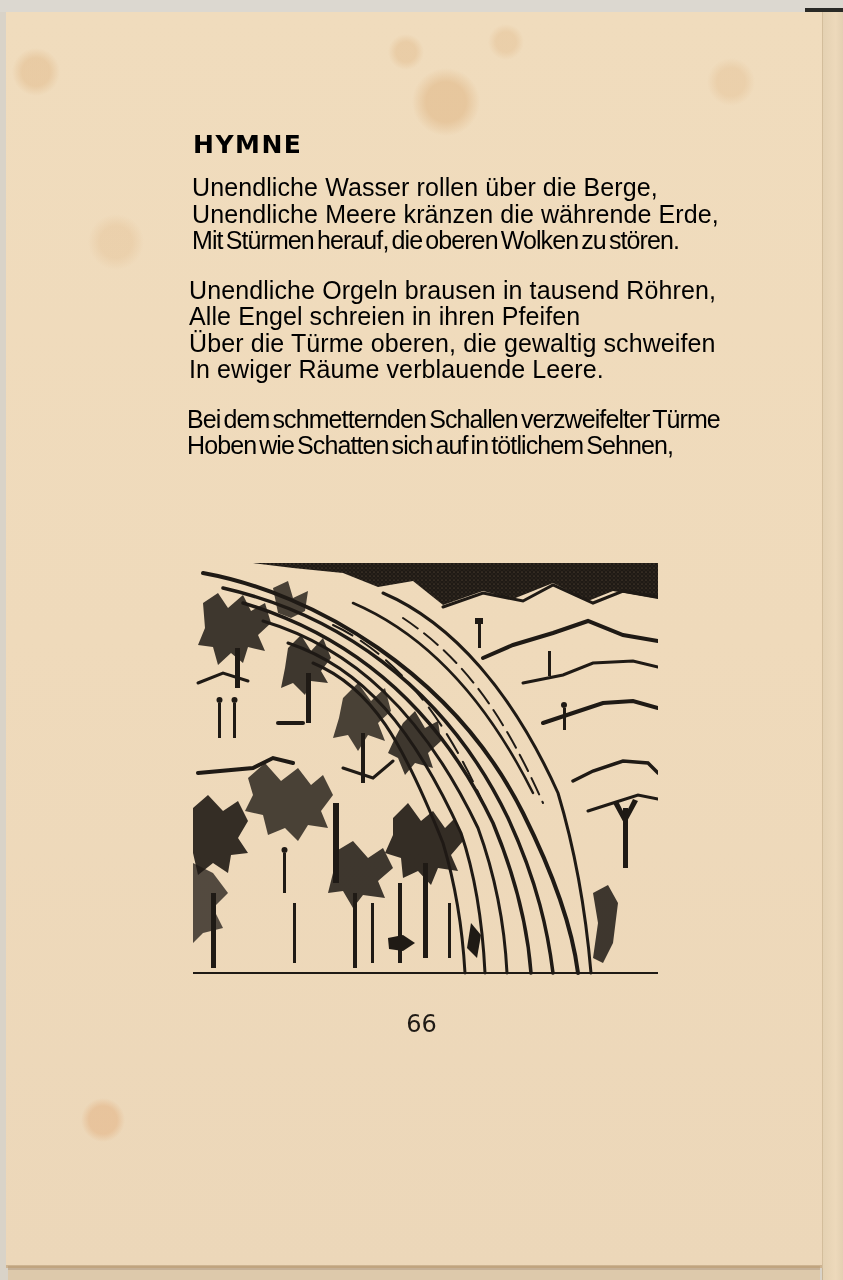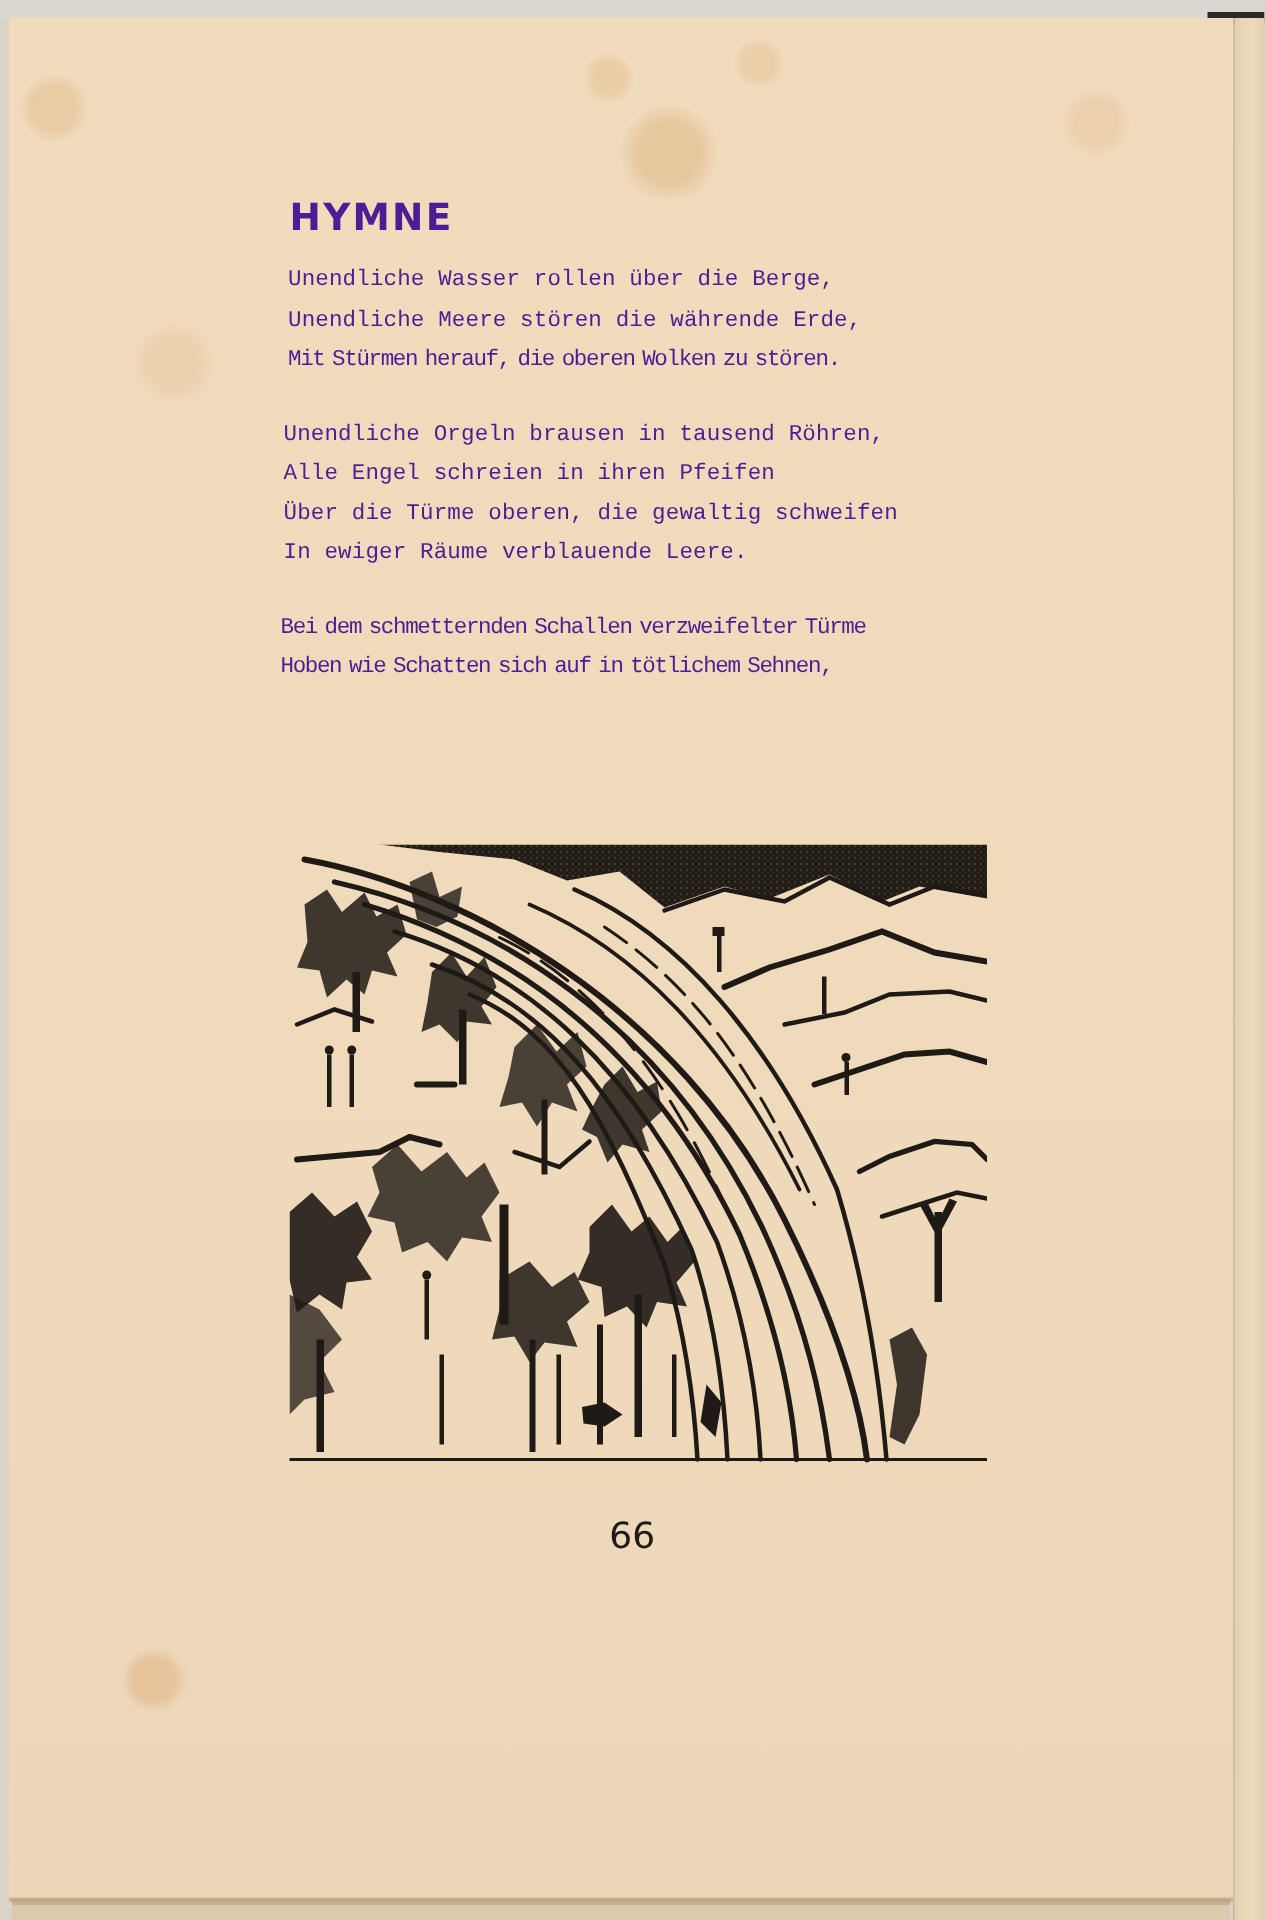--- a/index.html
+++ b/index.html
@@ -26,32 +26,32 @@
         radial-gradient(circle at 725px 70px, rgba(214,160,100,0.2) 0 14px, rgba(214,160,100,0) 24px),
         linear-gradient(180deg, #f0dcbd 0%, #efdabb 50%, #ecd7b9 100%);
       border-right: 1px solid #d3bd9b;
       box-shadow: inset 0 -3px 0 #cdb390;
     }
     .bottom-edge { position: absolute; left: 8px; top: 1266px; width: 812px; height: 4px; background: #b89a74; opacity: .6; }
     .bottom-below { position: absolute; left: 8px; top: 1270px; width: 812px; height: 10px; background: #ddc9ab; }
 
     .text-block {
       position: absolute; left: 187px; top: 130px; width: 560px;
-      color: #4c1d95;
+      color: #000000;
       font-family: "DejaVu Serif", serif;
     }
     .title {
       font-family: "DejaVu Sans", sans-serif;
       font-size: 25px; letter-spacing: 1.5px; font-weight: bold;
       margin: 0 0 14px 6px; line-height: 30px;
     }
     .stanza { margin: 0 0 23px 0; }
     .line {
-      font-family: Liberation Mono, monospace;
-      font-size: 15px; line-height: 26.5px; white-space: nowrap;
+      font-family: Liberation Sans, sans-serif;
+      font-size: 25px; line-height: 26.5px; white-space: nowrap;
       letter-spacing: 0.1px;
     }
     .stanza.s1 .line { margin-left: 5px; }
     .stanza.s2 .line { margin-left: 2px; }
     .stanza.s3 .line { margin-left: 0px; }
     .line.tight { letter-spacing: -0.9px; word-spacing: -3px; }
 
     .woodcut {
       position: absolute; left: 193px; top: 563px; width: 465px; height: 413px;
     }
@@ -71,21 +71,21 @@
 <div class="page">
 </div>
 <div class="bottom-edge"></div>
 <div class="bottom-below"></div>
 
 <div class="text-block">
   <div class="title">HYMNE</div>
 
   <div class="stanza s1">
     <div class="line">Unendliche Wasser rollen über die Berge,</div>
-    <div class="line">Unendliche Meere stören die währende Erde,</div>
+    <div class="line">Unendliche Meere kränzen die währende Erde,</div>
     <div class="line tight">Mit Stürmen herauf, die oberen Wolken zu stören.</div>
   </div>
 
   <div class="stanza s2">
     <div class="line">Unendliche Orgeln brausen in tausend Röhren,</div>
     <div class="line">Alle Engel schreien in ihren Pfeifen</div>
     <div class="line">Über die Türme oberen, die gewaltig schweifen</div>
     <div class="line">In ewiger Räume verblauende Leere.</div>
   </div>
 

